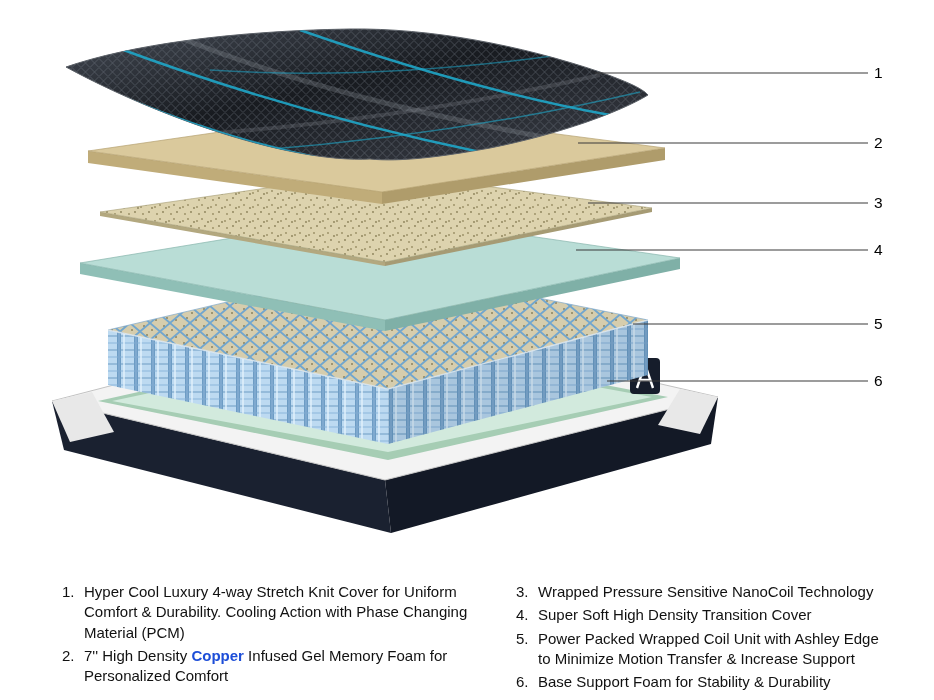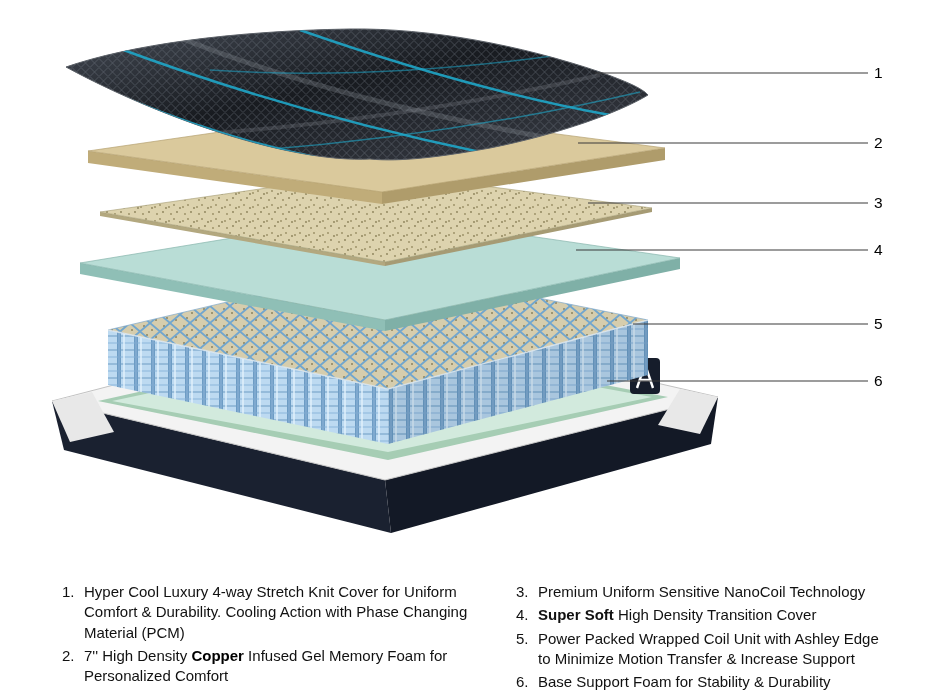--- a/index.html
+++ b/index.html
@@ -8,22 +8,22 @@
     font-family:"Liberation Sans", sans-serif;
   }
   #diagram{position:absolute;left:0;top:0;}
   .callout-num{font-size:15.5px;fill:#000;}
   .legend-col{position:absolute;display:flex;flex-direction:column;gap:3px;}
   #legend-left{left:62px;top:582px;width:438px;}
   #legend-right{left:516px;top:582px;width:372px;}
   .legend-item{display:flex;font-size:15px;line-height:1.35;color:#111;}
   .legend-num{flex:0 0 22px;}
   .legend-text{flex:1;}
-  .t-copper{color:#000000;font-weight:700;}
-  .t-bold{font-weight:700;}
+  .t-copper{color:#1d4ed8;font-weight:700;}
+  .t-bold{font-weight:400;}
 </style>
 </head>
 <body>
 
 <svg id="diagram" width="934" height="560" viewBox="0 0 934 560">
   <defs>
     <linearGradient id="gradCover" x1="0" y1="0" x2="1" y2="1">
       <stop offset="0" stop-color="#454b55"></stop>
       <stop offset="0.45" stop-color="#181b20"></stop>
       <stop offset="1" stop-color="#3c4049"></stop>
@@ -139,21 +139,21 @@
       <span class="legend-text"><span>Hyper Cool Luxury 4-way Stretch Knit Cover for Uniform Comfort &amp; Durability. Cooling Action with Phase Changing Material (PCM)</span></span>
     </div>
     <div class="legend-item">
       <span class="legend-num">2.</span>
       <span class="legend-text"><span>7'' High Density </span><span class="t-copper">Copper</span><span> Infused Gel Memory Foam for Personalized Comfort</span></span>
     </div>
   </div>
 <div id="legend-right" class="legend-col">
     <div class="legend-item">
       <span class="legend-num">3.</span>
-      <span class="legend-text"><span>Premium Uniform Sensitive NanoCoil Technology</span></span>
+      <span class="legend-text"><span>Wrapped Pressure Sensitive NanoCoil Technology</span></span>
     </div>
     <div class="legend-item">
       <span class="legend-num">4.</span>
       <span class="legend-text"><span class="t-bold">Super Soft</span><span> High Density Transition Cover</span></span>
     </div>
     <div class="legend-item">
       <span class="legend-num">5.</span>
       <span class="legend-text"><span>Power Packed Wrapped Coil Unit with Ashley Edge to Minimize Motion Transfer &amp; Increase Support</span></span>
     </div>
     <div class="legend-item">

